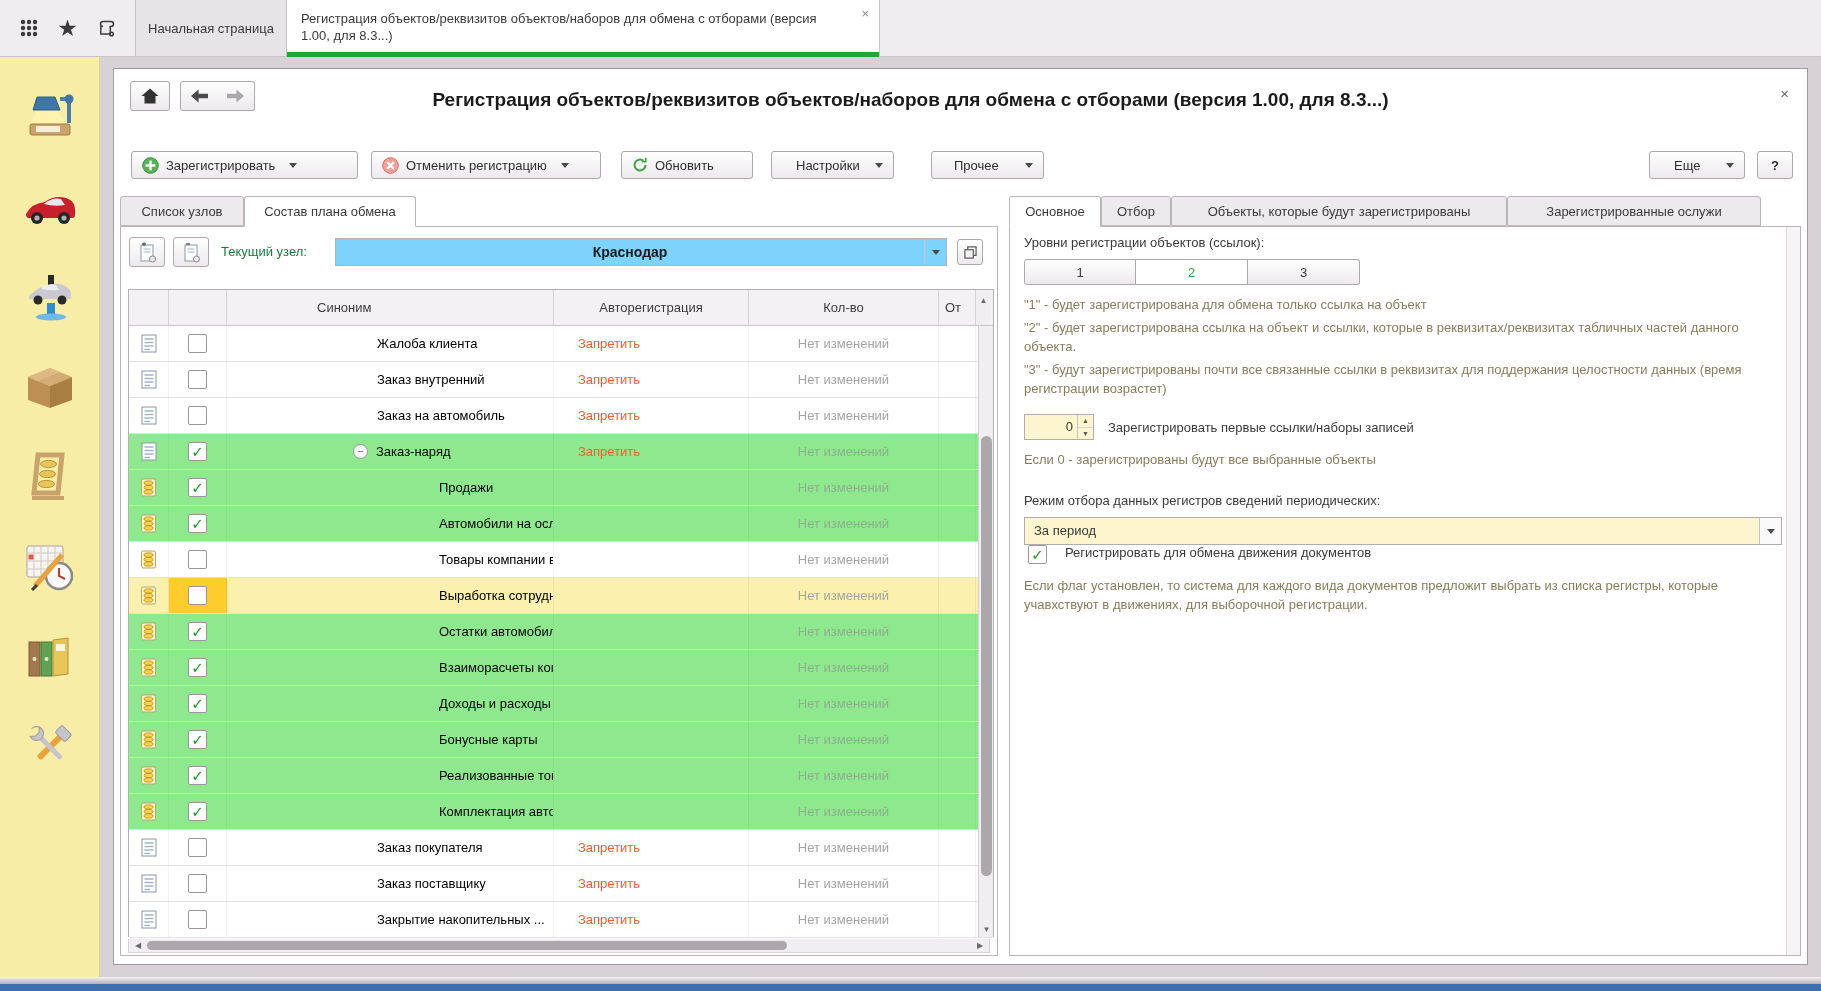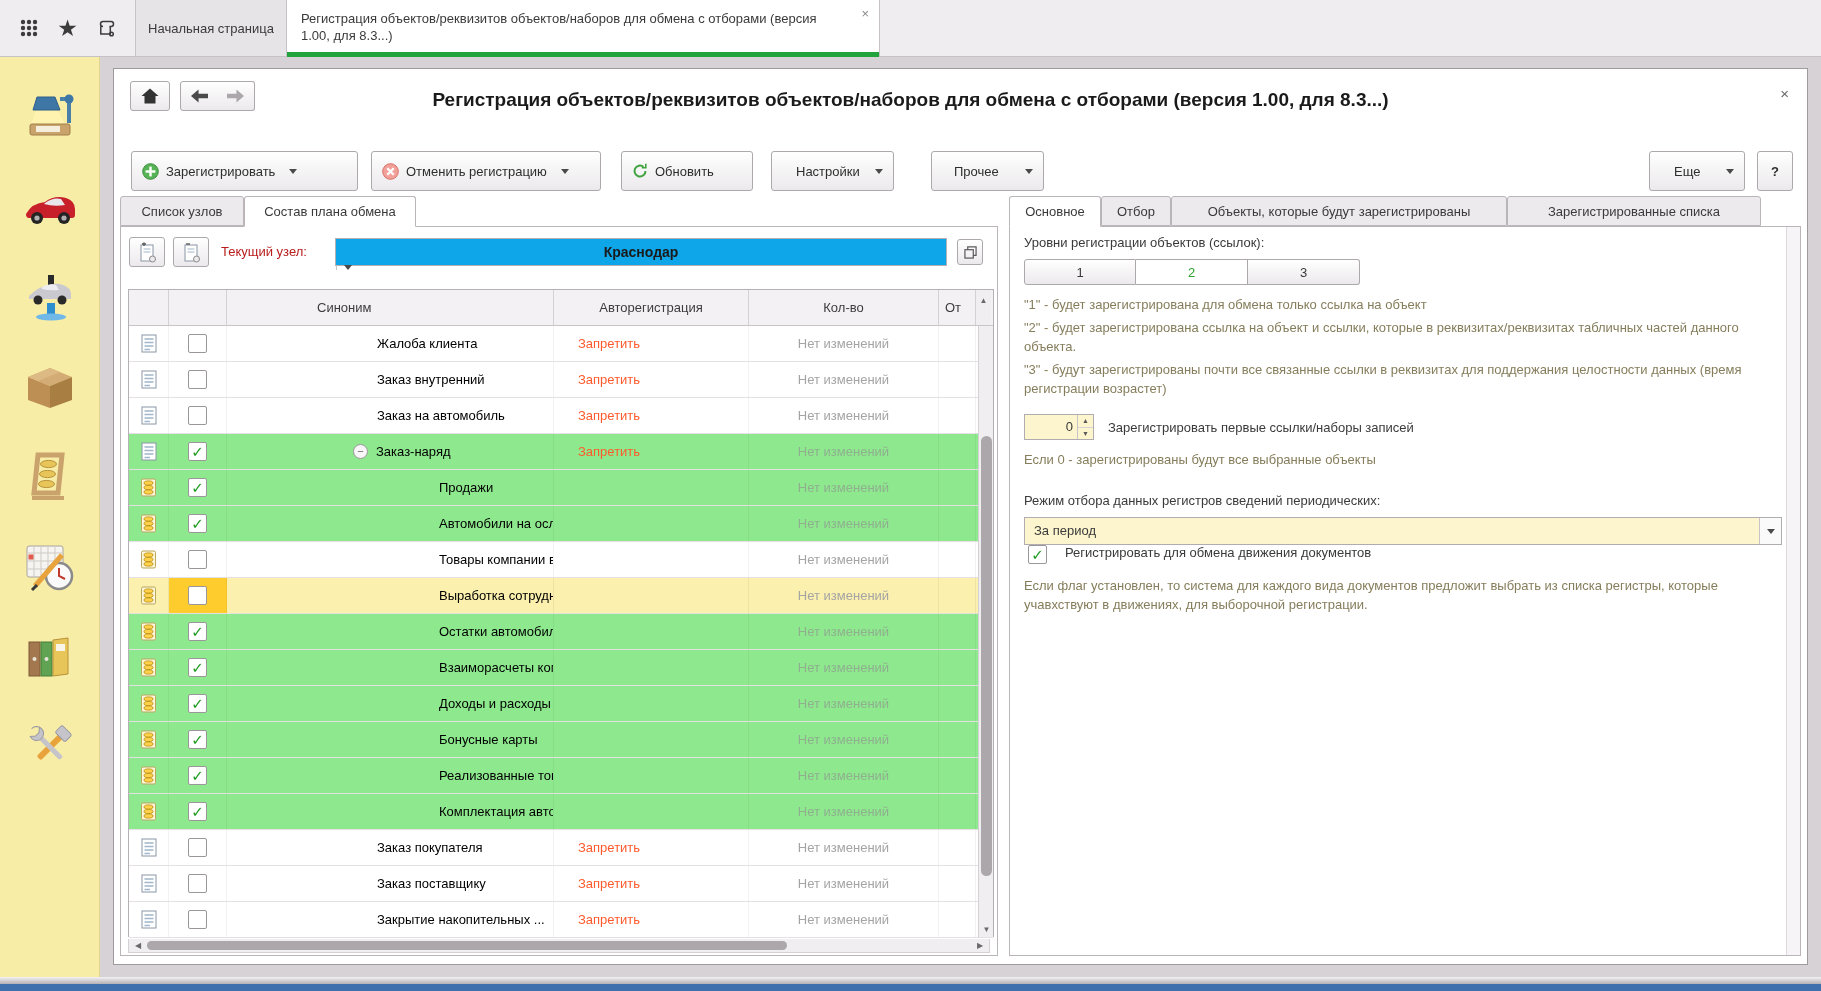--- a/index.html
+++ b/index.html
@@ -29,21 +29,21 @@
 
   
   .nav-btn { position:absolute; top:12px; height:30px; background:linear-gradient(#FFFFFF,#ECE9EC); border:1px solid #ACA8AC; border-radius:3px; display:flex; align-items:center; justify-content:center; cursor:pointer; }
   .nav-home { left:16px; width:40px; }
   .nav-back { left:66px; width:38px; border-top-right-radius:0; border-bottom-right-radius:0; }
   .nav-fwd  { left:103px; width:38px; border-left:none; border-top-left-radius:0; border-bottom-left-radius:0; }
   .page-title { position:absolute; left:160px; right:260px; top:20px; text-align:center; font-size:19px; font-weight:bold; color:#1A1A1A; white-space:nowrap; }
   .form-close { position:absolute; right:18px; top:16px; font-size:15px; color:#6A6A6A; cursor:pointer; }
 
   
-  .tbtn { position:absolute; top:82px; height:40px; background:linear-gradient(#FFFFFF,#ECE9EC); border:1px solid #ACA8AC; border-radius:3px; display:flex; align-items:center; font-size:13px; color:#2E2E2E; padding:0 10px; cursor:pointer; white-space:nowrap; }
+  .tbtn { position:absolute; top:82px; height:28px; background:linear-gradient(#FFFFFF,#ECE9EC); border:1px solid #ACA8AC; border-radius:3px; display:flex; align-items:center; font-size:13px; color:#2E2E2E; padding:0 10px; cursor:pointer; white-space:nowrap; }
   .tbtn .ticon { margin-right:7px; display:inline-flex; }
   .caret { width:0; height:0; border-left:4px solid transparent; border-right:4px solid transparent; border-top:5px solid #4A4A4A; margin-left:auto; }
   .tbtn .caret { margin-left:14px; }
   .bt-register { left:17px;  width:227px; }
   .bt-cancel   { left:257px; width:230px; }
   .bt-refresh  { left:507px; width:132px; justify-content:flex-start; }
   .bt-settings { left:657px; width:123px; }
   .bt-misc     { left:817px; width:113px; }
   .bt-more     { right:62px; width:96px; left:auto; }
   .bt-help     { right:14px; width:36px; left:auto; justify-content:center; font-weight:bold; }
@@ -58,22 +58,22 @@
   .rt-objects{ left:1057px; width:336px; }
   .rt-registered { left:1393px; width:254px; }
 
   .pane-box { position:absolute; top:157px; height:730px; border:1px solid #B9B5B9; background:#FFFFFF; z-index:1; }
   .lp-box { left:6px; width:878px; }
   .rp-box { left:895px; width:792px; }
 
   
   .mini-btn { position:absolute; top:10px; width:36px; height:30px; background:linear-gradient(#FFFFFF,#ECE9EC); border:1px solid #ACA8AC; border-radius:3px; display:flex; align-items:center; justify-content:center; cursor:pointer; }
   .mb1 { left:8px; } .mb2 { left:52px; }
-  .node-label { position:absolute; left:100px; top:10px; height:30px; line-height:30px; font-size:13px; color:#b91c1c; }
-  .node-field { position:absolute; left:214px; top:11px; width:612px; height:28px; background:#0ea5e9; border:1px solid #B4B0B4; display:flex;flex-direction:column; }
+  .node-label { position:absolute; left:100px; top:10px; height:30px; line-height:30px; font-size:13px; color:#15803d; }
+  .node-field { position:absolute; left:214px; top:11px; width:612px; height:28px; background:#7dd3fc; border:1px solid #B4B0B4; display:flex; }
   .node-value { flex:1; text-align:center; font-weight:bold; font-size:14px; color:#1A1A1A; line-height:26px; }
   .node-dd { width:22px; border-left:1px solid #C8C4C8; display:flex; align-items:center; justify-content:center; cursor:pointer; }
   .open-btn { position:absolute; left:836px; top:12px; width:26px; height:26px; background:linear-gradient(#FFFFFF,#ECE9EC); border:1px solid #ACA8AC; border-radius:3px; display:flex; align-items:center; justify-content:center; cursor:pointer; }
 
   
   .etable { position:absolute; left:7px; top:62px; width:866px; height:648px; border:1px solid #B4B0B4; font-size:13px; }
   .thead { display:flex; height:36px; background:#F4F1F4; border-bottom:1px solid #C8C4C8; color:#3C3C3C; }
   .thead .tcell { display:flex; align-items:center; border-right:1px solid #D4D0D4; }
   .trow { display:flex; height:36px; border-bottom:1px solid #E4E0E4; background:#FFFFFF; cursor:pointer; }
   .trow .tcell { display:flex; align-items:center; border-right:1px solid rgba(0,0,0,0.05); overflow:hidden; white-space:nowrap; }
@@ -338,21 +338,21 @@
       <div class="ptab active rt-main">
           <span>Основное</span>
         </div>
       <div class="ptab rt-filter">
           <span>Отбор</span>
         </div>
       <div class="ptab rt-objects">
           <span>Объекты, которые будут зарегистрированы</span>
         </div>
       <div class="ptab rt-registered">
-          <span>Зарегистрированные списка</span>
+          <span>Зарегистрированные ослужи</span>
         </div>
 
       <div class="pane-box lp-box">
         <div class="mini-btn mb1">
           <svg width="19" height="21" viewBox="0 0 19 21">
               <rect x="3" y="3" width="12" height="16" fill="#FFF" stroke="#8A96A6"></rect>
               <path d="M5.5 7 h7 M5.5 10 h7" stroke="#9FB6CC"></path>
               <path d="M4 2 h4 M6 0.5 v3.5" stroke="#5A5A5A" stroke-width="1.4"></path>
               <circle cx="14.5" cy="17" r="3" fill="#EDEAED" stroke="#8A8A8A"></circle>
             </svg>

